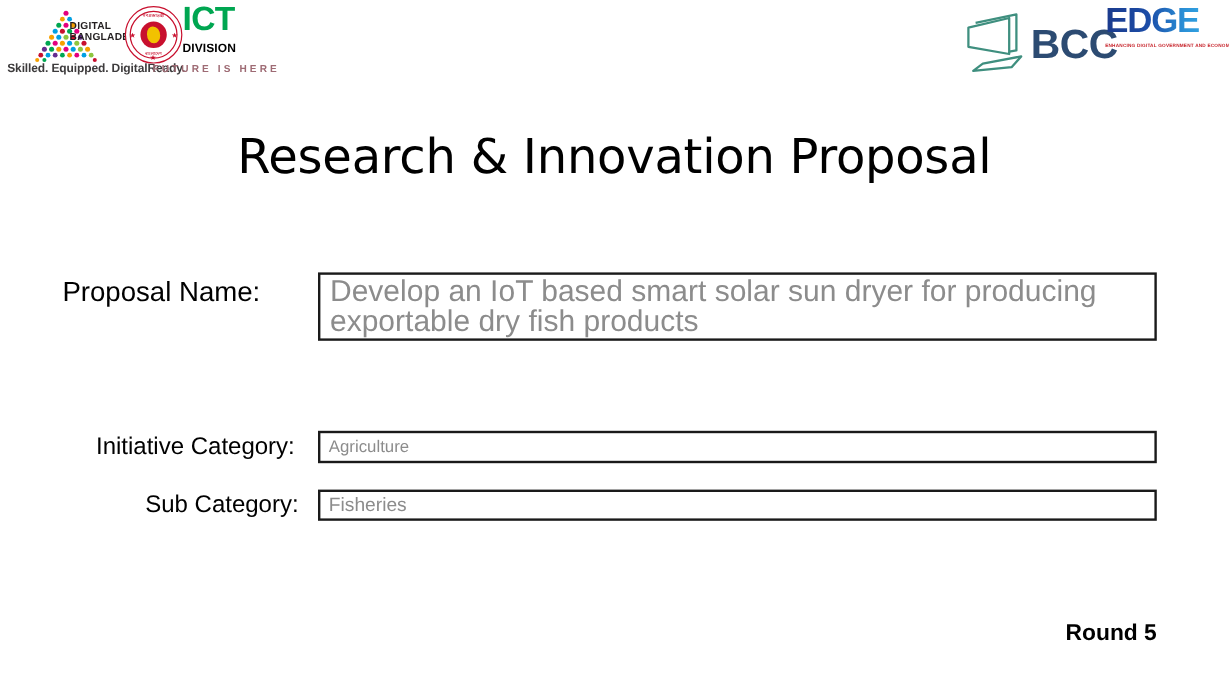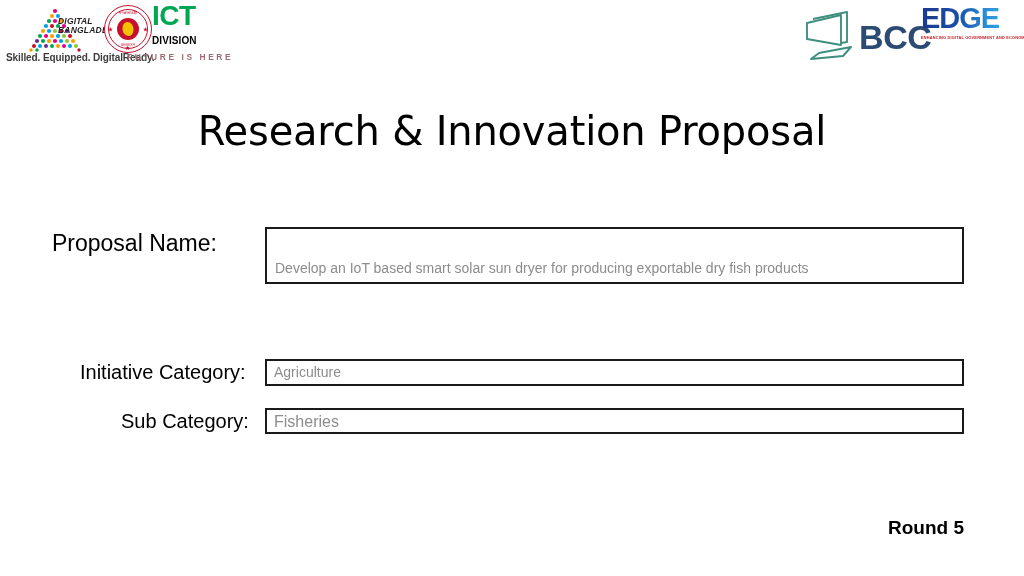--- a/index.html
+++ b/index.html
@@ -31,21 +31,20 @@
   }
   .db-tri {
     position: absolute;
     left: 22px; top: 2px;
     width: 54px; height: 44px;
   }
   .db-words {
     position: absolute;
     left: 52px; top: 11px;
     line-height: 1.08;
-    font-style: italic;
   }
   .db-words .l1, .db-words .l2 {
     font-size: 8.5px;
     font-weight: bold;
     color: #231f20;
     letter-spacing: .2px;
     white-space: nowrap;
   }
   .db-tag {
     position: absolute;
@@ -221,23 +220,22 @@
     position: absolute;
     color: #8c8c8c;
     font-family: "Liberation Sans", sans-serif;
     white-space: pre-wrap;
   }
 
   #proposal-label { left: 52px; top: 230px; }
   #proposal-box   { left: 265px; top: 227px; width: 699px; height: 57px; }
   #proposal-value {
     left: 275px; top: 231px; width: 675px;
-    font-size: 14px;
+    font-size: 25px;
     line-height: 25px;
-    margin-top: 25px;
   }
 
   #initiative-label { left: 80px; top: 361px; font-size: 20px; }
   #initiative-box   { left: 265px; top: 359px; width: 699px; height: 27px; }
   #initiative-value { left: 274px; top: 364px; font-size: 14px; }
 
   #sub-label { left: 121px; top: 410px; font-size: 20px; }
   #sub-box   { left: 265px; top: 408px; width: 699px; height: 26px; }
   #sub-value { left: 274px; top: 413px; font-size: 16px; }
 

